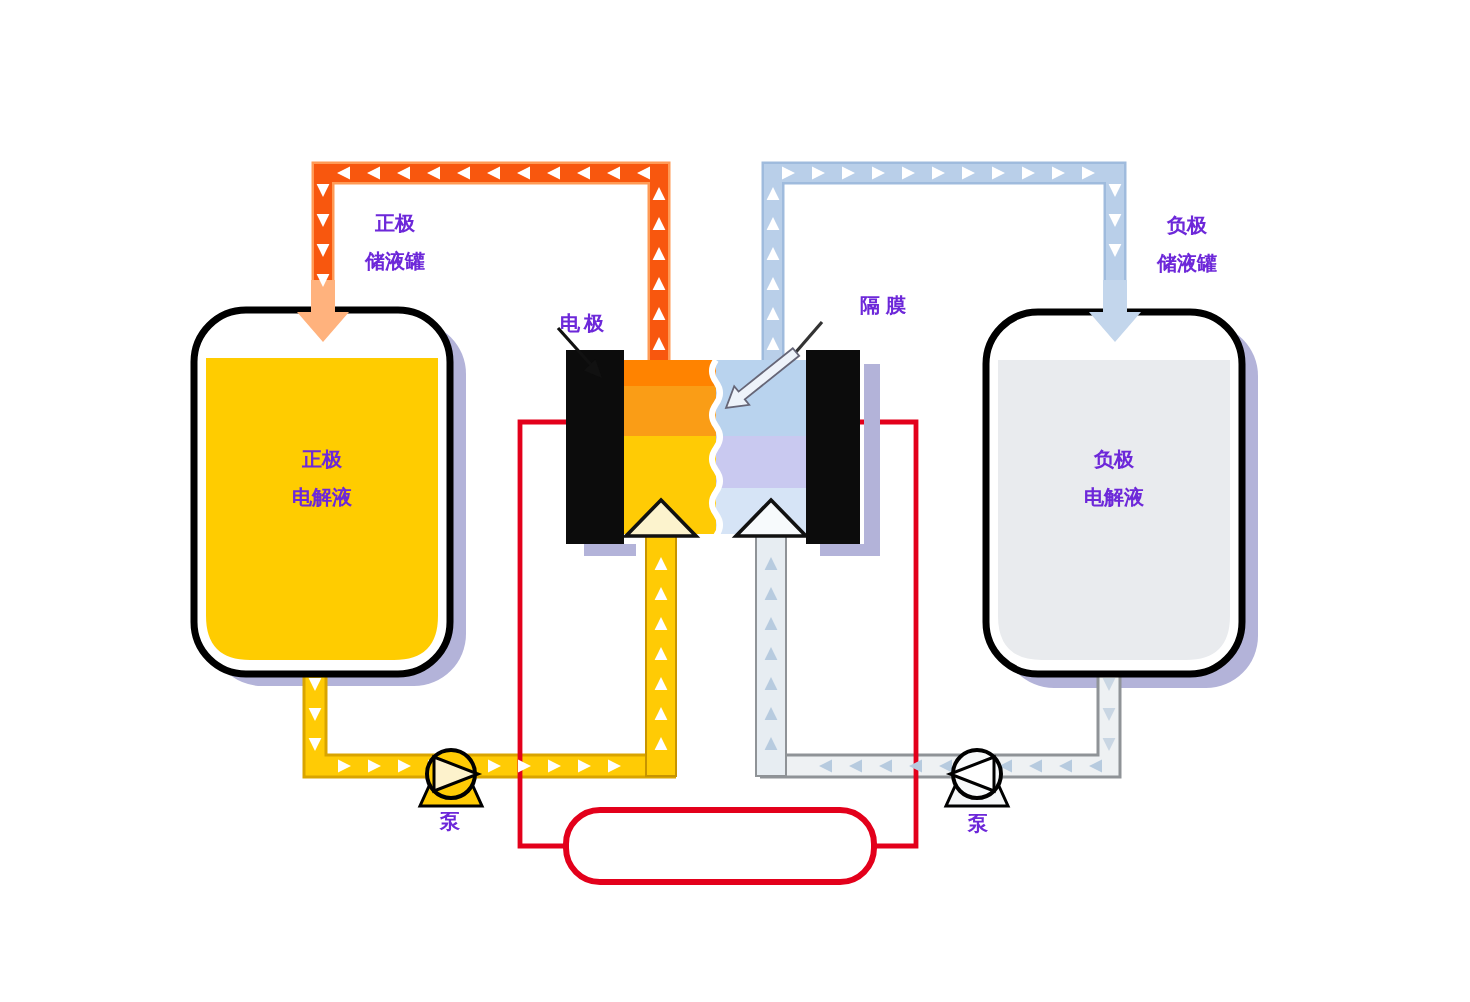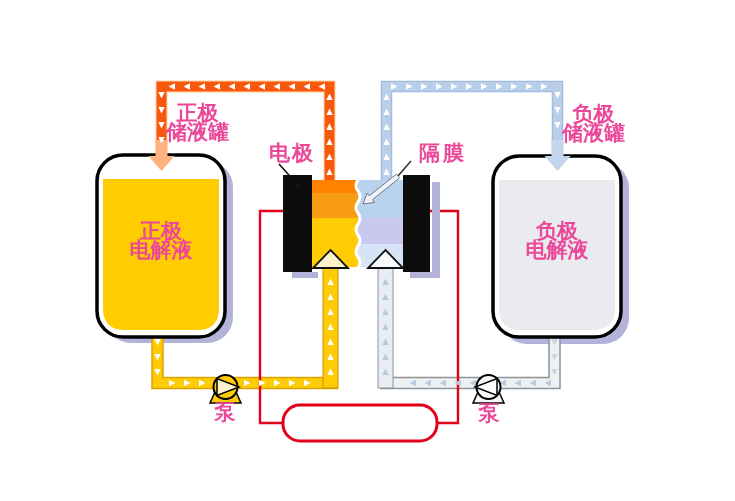--- a/index.html
+++ b/index.html
@@ -1,19 +1,19 @@
 <!DOCTYPE html>
 <html><head>
 <meta charset="utf-8">
 <style>
   html,body{margin:0;padding:0;background:#fff;}
   #stage{position:relative;width:735px;height:501px;background:#ffffff;overflow:hidden;
          font-family:"Liberation Sans",sans-serif;}
   #diag{position:absolute;left:0;top:0;}
-  .lbl{position:absolute;font-size:21px;line-height:19px;font-weight:600;color:#ec4899;
+  .lbl{position:absolute;font-size:10px;line-height:19px;font-weight:600;color:#6d28d9;
        text-align:center;white-space:nowrap;}
   .lbl .l{display:block;}
   .sp2{letter-spacing:2px;}
   .sp3{letter-spacing:3px;font-family:Liberation Mono, monospace;}
 </style>
 </head>
 <body>
 
 <div id="stage">
 
@@ -172,21 +172,21 @@
 </svg>
 
 <div class="lbl" style="left:155px;top:103px;width:85px;">
   <span class="l">正极</span>
   <span class="l">储液罐</span>
 </div>
 <div class="lbl" style="left:551px;top:104px;width:85px;">
   <span class="l">负极</span>
   <span class="l">储液罐</span>
 </div>
-<div class="lbl sp2" style="left:262px;top:143px;width:60px;">电极</div>
+<div class="lbl sp2" style="left:262px;top:153px;width:60px;">电极</div>
 <div class="lbl sp3" style="left:412px;top:145px;width:62px;">隔膜</div>
 <div class="lbl" style="left:113px;top:221px;width:96px;">
   <span class="l">正极</span>
   <span class="l">电解液</span>
 </div>
 <div class="lbl" style="left:509px;top:221px;width:96px;">
   <span class="l">负极</span>
   <span class="l">电解液</span>
 </div>
 <div class="lbl" style="left:202px;top:402px;width:46px;">泵</div>

